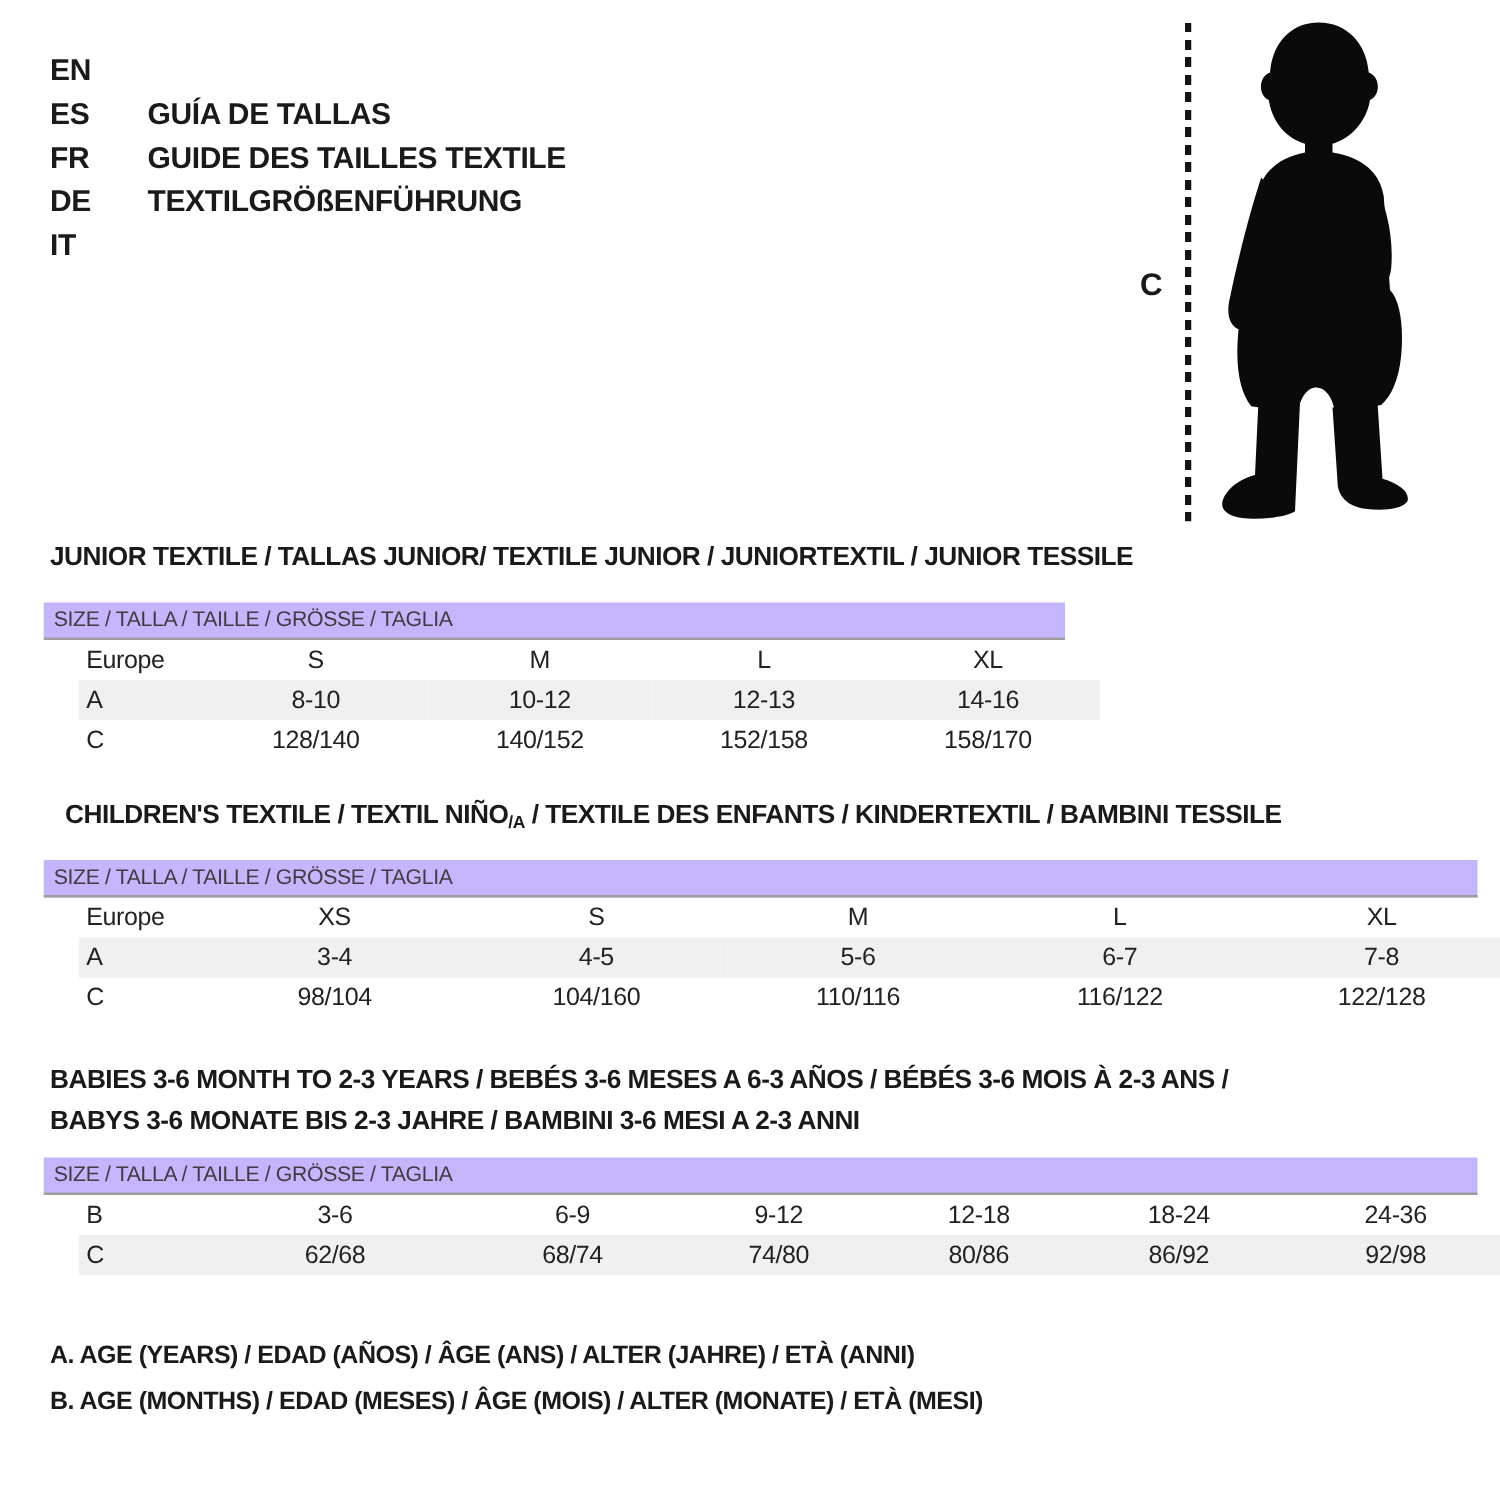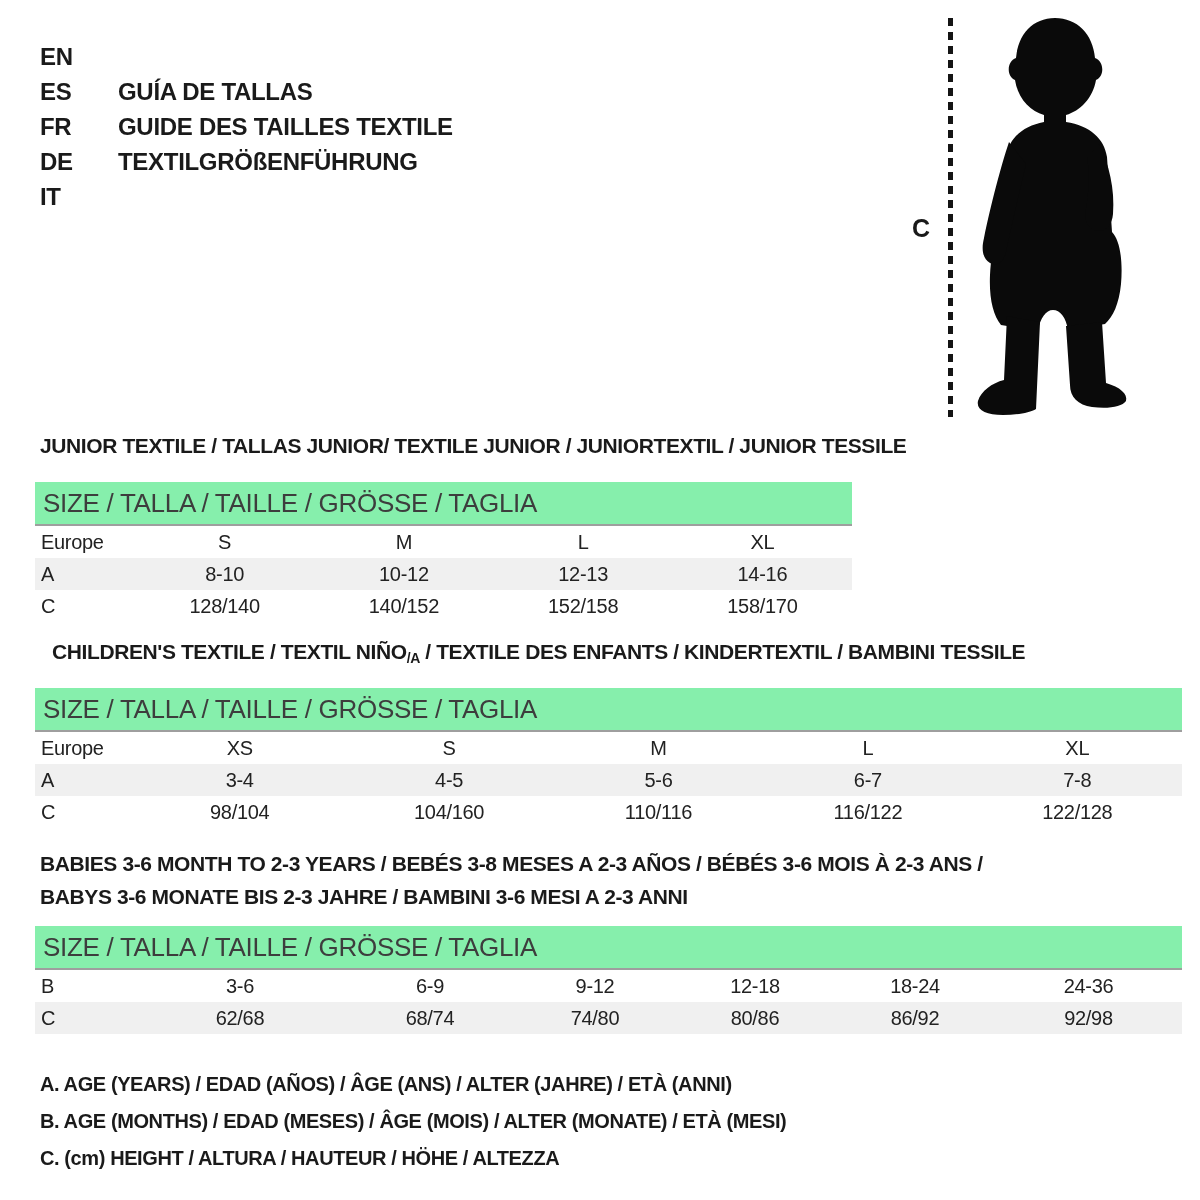--- a/index.html
+++ b/index.html
@@ -23,24 +23,24 @@
   .section-heading{font-size:21px;font-weight:700;letter-spacing:-0.4px;white-space:nowrap;}
   #junior-heading{left:40px;top:434px;}
   #children-heading{left:40px;top:640px;margin-left:12px;}
   #babies-heading{left:40px;top:847px;line-height:33px;}
   .sub{font-size:14px;vertical-align:-4px;}
   
   .table-wrap{position:absolute;}
   #junior-table{left:35px;top:482px;width:817px;}
   #children-table{left:35px;top:688px;width:1147px;}
   #babies-table{left:35px;top:926px;width:1147px;}
-  .size-bar{height:44px;background:#86efac;border-bottom:2px solid #9e9e9e;
-    font-size:26px;color:#3d3d3d;display:flex;align-items:center;
+  .size-bar{height:30px;background:#c4b5fd;border-bottom:2px solid #9e9e9e;
+    font-size:17px;color:#3d3d3d;display:flex;align-items:center;
     padding-left:8px;letter-spacing:-0.3px;box-sizing:border-box;}
-  table{border-collapse:collapse;table-layout:fixed;width:100%;}
+  table{border-collapse:collapse;table-layout:fixed;width:100%;margin-left:28px;}
   td{height:32px;font-size:20px;letter-spacing:-0.3px;color:#222;padding:0;}
   td.label{text-align:left;padding-left:6px;}
   td.val{text-align:center;}
   tr.gray{background:#f0f0f0;}
   
   .legend{left:40px;top:1066px;font-size:20px;font-weight:700;
     letter-spacing:-0.4px;line-height:37px;white-space:nowrap;}
 </style>
 </head>
 <body>
@@ -158,21 +158,21 @@
       <td class="val">104/160</td>
       <td class="val">110/116</td>
       <td class="val">116/122</td>
       <td class="val">122/128</td>
     </tr>
   </tbody>
     </table>
 </div>
 
 <div class="abs section-heading" id="babies-heading">
-  <div>BABIES 3-6 MONTH TO 2-3 YEARS / BEBÉS 3-8 MESES A 2-3 AÑOS / BÉBÉS 3-6 MOIS À 2-3 ANS /</div>
+  <div>BABIES 3-6 MONTH TO 2-3 YEARS / BEBÉS 3-6 MESES A 6-3 AÑOS / BÉBÉS 3-6 MOIS À 2-3 ANS /</div>
   <div>BABYS 3-6 MONATE BIS 2-3 JAHRE / BAMBINI 3-6 MESI A 2-3 ANNI</div>
 </div>
 
 <div class="table-wrap" id="babies-table">
   <div class="size-bar">SIZE / TALLA / TAILLE / GRÖSSE / TAGLIA</div>
   <table>
     <colgroup>
       <col style="width:100px">
         <col style="width:210px">
         <col style="width:170px">
@@ -200,14 +200,13 @@
       <td class="val">86/92</td>
       <td class="val">92/98</td>
     </tr>
   </tbody>
     </table>
 </div>
 
 <div class="abs legend">
   <div>A. AGE (YEARS) / EDAD (AÑOS) / ÂGE (ANS) / ALTER (JAHRE) / ETÀ (ANNI)</div>
   <div>B. AGE (MONTHS) / EDAD (MESES) / ÂGE (MOIS) / ALTER (MONATE) / ETÀ (MESI)</div>
-  <div>C. (cm) HEIGHT / ALTURA / HAUTEUR / HÖHE / ALTEZZA</div>
 </div>
 
 </body></html>

